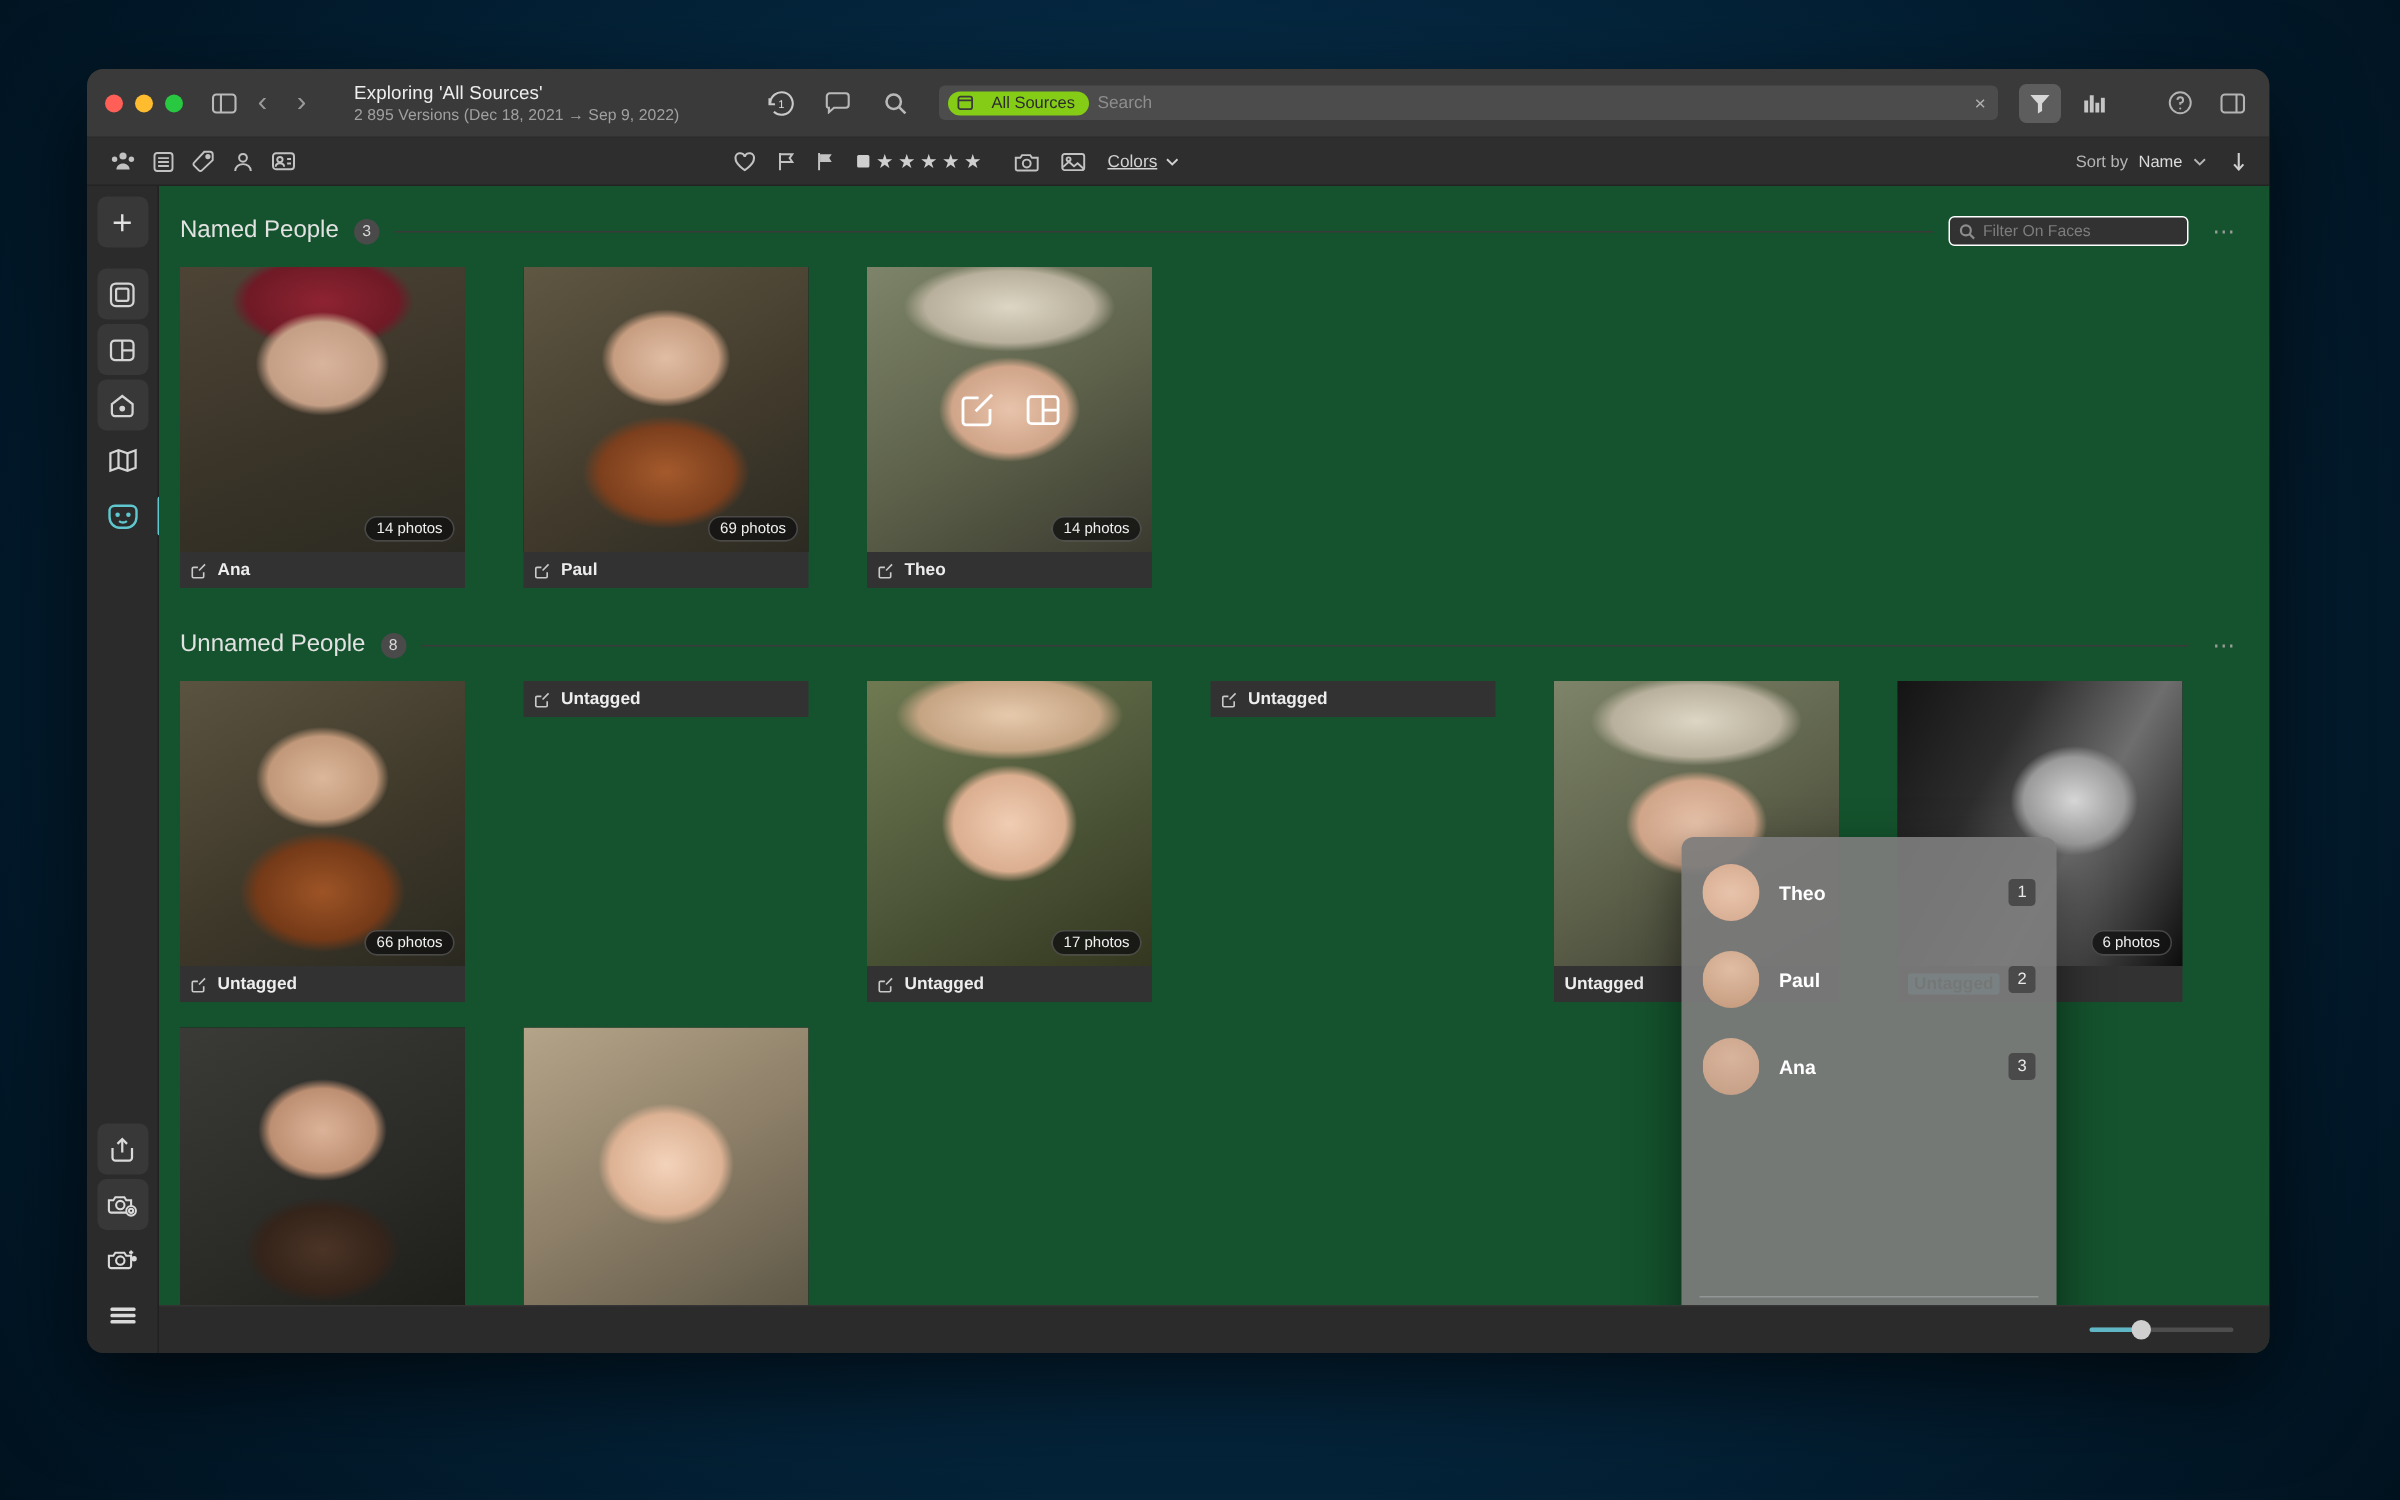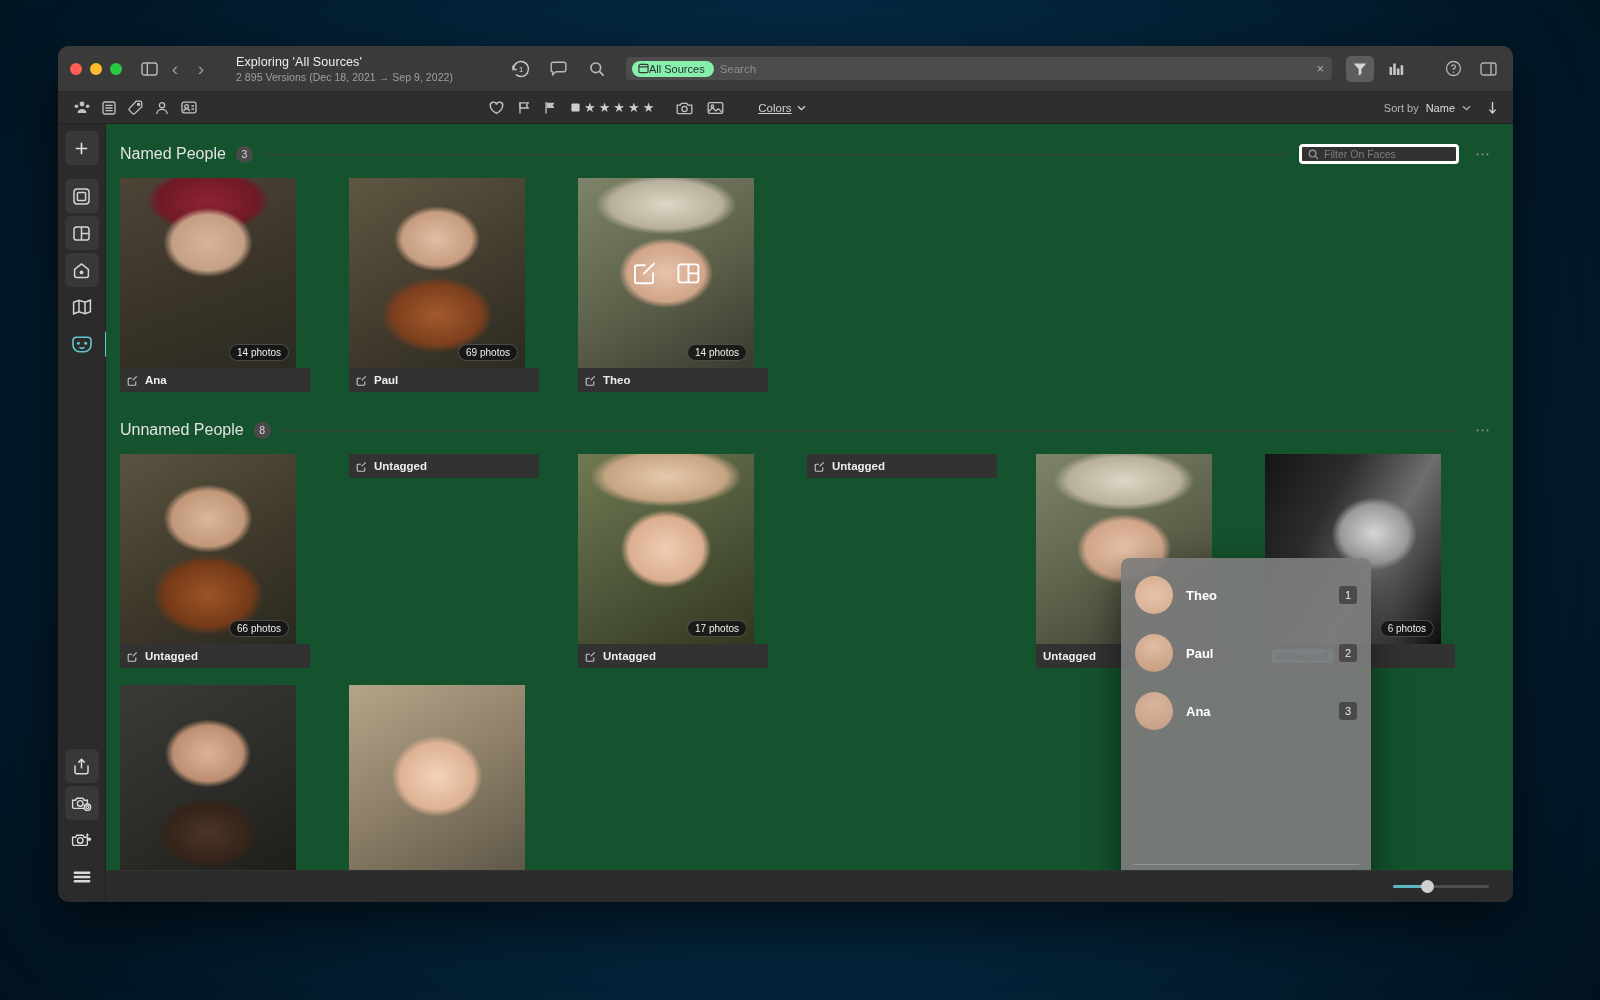--- a/index.html
+++ b/index.html
@@ -40,40 +40,40 @@
   .title-sub { font-size: 10.5px; color: #a0a0a0; margin-top: 2px; letter-spacing: .05px; }
 
   .tb-center { display: flex; align-items: center; gap: 13px; margin-left: 24px; }
   .circle-badge { width: 22px; height: 22px; position: relative; }
 
   .searchbar {
     margin-left: 16px; flex: 1; height: 23px; background: #4c4c4c; border-radius: 4px;
     display: flex; align-items: center; padding: 0 6px; gap: 6px; position: relative;
   }
   .src-pill {
-    background: #86efac; color: #2c2c2c; font-size: 11px; border-radius: 9px;
-    padding: 2px 9px 2px 6px; display: flex; align-items: center; gap: 0; font-weight: 500;
+    background: #84cc16; color: #2c2c2c; font-size: 11px; border-radius: 9px;
+    padding: 2px 9px 2px 6px; display: flex; align-items: center; gap: 12px; font-weight: 500;
   }
   .search-ph { font-size: 11.5px; color: #8e8e8e; }
   .clear-x { position: absolute; right: 8px; color: #b0b0b0; font-size: 13px; }
 
   .tb-right { display: flex; align-items: center; gap: 9px; margin-left: 14px; }
   .filter-btn { width: 28px; height: 26px; border-radius: 5px; background: #5d5d5d;
     display: flex; align-items: center; justify-content: center; }
 
   
   .toolbar2 {
     height: 32px; background: #2e2e2e; display: flex; align-items: center;
     padding: 0 16px; flex-shrink: 0; border-bottom: 1px solid #232323;
   }
   .t2-group { display: flex; align-items: center; gap: 12px; }
   .t2-icon { color: #c2c2c2; display: flex; align-items: center; }
   .t2-mid { display: flex; align-items: center; gap: 14px; margin-left: 292px; }
   .stars { display: flex; align-items: center; gap: 3px; color: #cfcfcf; font-size: 13px; }
-  .colors-dd { display: flex; align-items: center; gap: 5px; color: #d2d2d2; font-size: 11.5px; margin-left: 20px; text-decoration: underline; }
+  .colors-dd { display: flex; align-items: center; gap: 5px; color: #d2d2d2; font-size: 11.5px; margin-left: 0; text-decoration: underline; }
   .sortby { margin-left: auto; display: flex; align-items: center; gap: 7px;
     color: #b5b5b5; font-size: 11px; }
   .sortby .nm { color: #dcdcdc; }
 
   
   .body-row { display: flex; flex: 1; min-height: 0; }
 
   
   .rail {
     width: 48px; background: #2b2b2b; flex-shrink: 0;
@@ -92,30 +92,30 @@
   .content { flex: 1; background: #14532d; position: relative; overflow: hidden; }
   .scroll-area { position: absolute; inset: 0 0 32px 0; padding: 14px 22px 0 14px; }
 
   .sec-head { display: flex; align-items: center; gap: 10px; height: 32px; }
   .sec-title { font-size: 16px; color: #e2e2e2; }
   .sec-count { min-width: 17px; height: 17px; border-radius: 9px; background: #4a4a4a;
     color: #d8d8d8; font-size: 10.5px; display: flex; align-items: center;
     justify-content: center; padding: 0 5px; }
   .sec-line { flex: 1; height: 1px; background: #3a3a3a; }
   .face-filter {
-    width: 160px; height: 20px; background: #333232; border: 3px solid #ffffff;
+    width: 160px; height: 20px; background: #333232; border: 1px solid #ffffff;
     border-radius: 4px; display: flex; align-items: center; gap: 5px; padding: 0 6px;
   }
   .face-filter .ph { font-size: 10.5px; color: #7d7d7d; }
   .dots-btn { color: #9b9b9b; font-size: 15px; letter-spacing: 1px; padding-left: 6px; }
 
   
   .grid { display: flex; gap: 39px; margin-top: 8px; flex-wrap: nowrap; }
   .card { width: 190px; flex-shrink: 0; position: relative; }
-  .thumb { width: 176px; height: 190px; position: relative; overflow: hidden;
+  .thumb { width: 190px; height: 190px; position: relative; overflow: hidden;
     background: #1d1d1d; }
   .thumb .ph-img { position: absolute; inset: 0; }
   .count-badge {
     position: absolute; right: 7px; bottom: 7px; background: rgba(18,18,18,.8);
     color: #f0f0f0; font-size: 10px; padding: 2px 7px; border-radius: 9px;
     border: 1px solid rgba(255,255,255,.22);
   }
   .card-label {
     height: 24px; background: #333232; display: flex; align-items: center;
     gap: 7px; padding: 0 7px;

